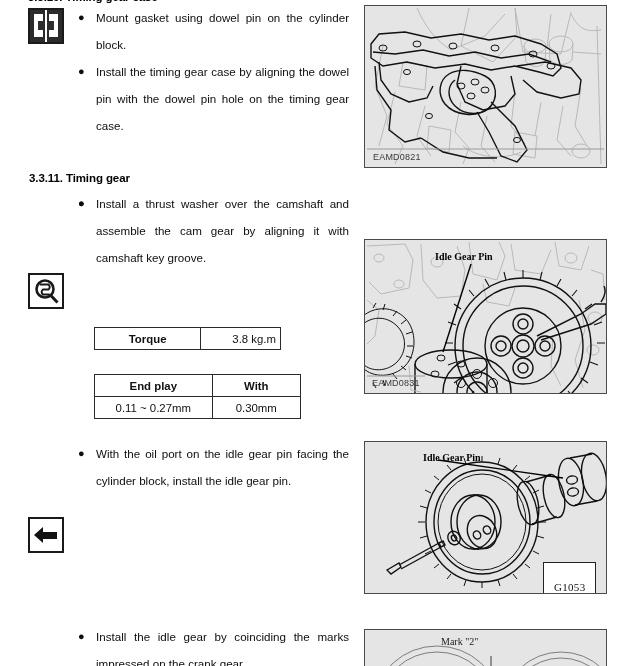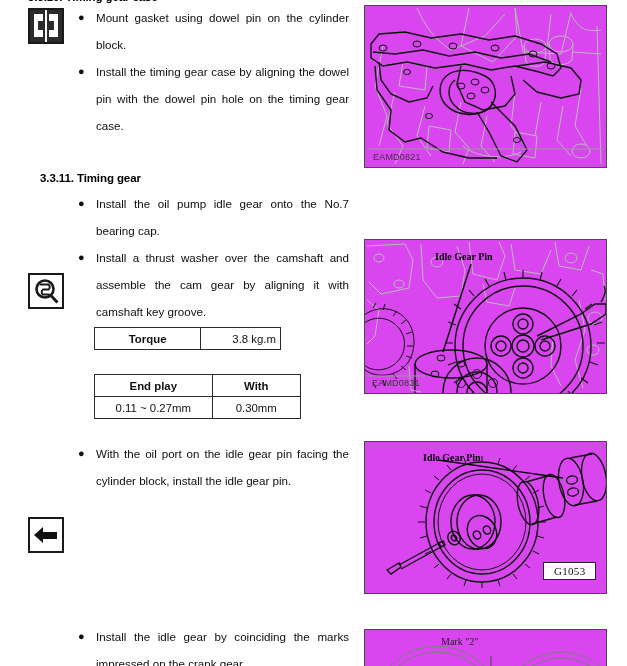--- a/index.html
+++ b/index.html
@@ -139,40 +139,40 @@
     padding: 0 4px;
     font-weight: normal;
     color: #111;
   }
   table.spec th { font-weight: bold; }
 
   
   .fig {
     position: absolute;
     border: 1px solid #4a4a4a;
-    background: #d946ef;
+    background: #e5e5e5;
     box-sizing: border-box;
     overflow: hidden;
   }
   .fig svg { display: block; }
   .fig-code {
     position: absolute;
     font-family: "Liberation Sans", sans-serif;
     font-size: 9px;
     color: #3a3a3a;
     letter-spacing: 0.2px;
   }
   .fig-code-boxed {
     position: absolute;
     border: 1px solid #222;
     background: #fff;
     font-family: "Liberation Serif", serif;
     font-size: 11px;
     color: #111;
-    padding: 2px 10px;
+    padding: 18px 10px;
     letter-spacing: 0.3px;
   }
   .fig-label {
     position: absolute;
     font-family: "Liberation Serif", serif;
     font-weight: bold;
     font-size: 10px;
     color: #000;
     white-space: nowrap;
   }
@@ -205,34 +205,33 @@
       <div class="bullet">
         <span class="dot">●</span>
         <span>Mount gasket using dowel pin on the cylinder block.</span>
       </div>
       <div class="bullet">
         <span class="dot">●</span>
         <span>Install the timing gear case by aligning the dowel pin with the dowel pin hole on the timing gear case.</span>
       </div>
     </div>
 
-    <div class="heading" style="position:absolute; left:40px; top:172px;">3.3.11. Timing gear</div>
+    <div class="heading" style="position:absolute; left:29px; top:172px;">3.3.11. Timing gear</div>
 
     <div class="icon-box ic-torque" style="left:28px; top:237px;">
       <svg width="30" height="30" viewBox="0 0 30 30">
         <circle cx="13" cy="12" r="8.5" fill="none" stroke="#1a1a1a" stroke-width="2.6"></circle>
         <line x1="18.6" y1="18.2" x2="25.5" y2="25.5" stroke="#1a1a1a" stroke-width="3"></line>
         <path d="M8.5 7.5 h8 a3.2 3.2 0 0 1 0 5 h-5.5 a3 3 0 0 0 0 5 h6" fill="none" stroke="#1a1a1a" stroke-width="2" stroke-linecap="round"></path>
       </svg>
     </div>
 
     <div class="bullet-block" style="left:77px; top:190px;">
       <div class="bullet">
         <span class="dot">●</span>
-        <span>Install the oil pump idle gear onto the No.7 bearing cap.</span>
       </div>
       <div class="bullet">
         <span class="dot">●</span>
         <span>Install a thrust washer over the camshaft and assemble the cam gear by aligning it with camshaft key groove.</span>
       </div>
     </div>
 
     <table class="spec" style="left:94px; top:327px; width:187px;">
       <tbody>
         <tr>

